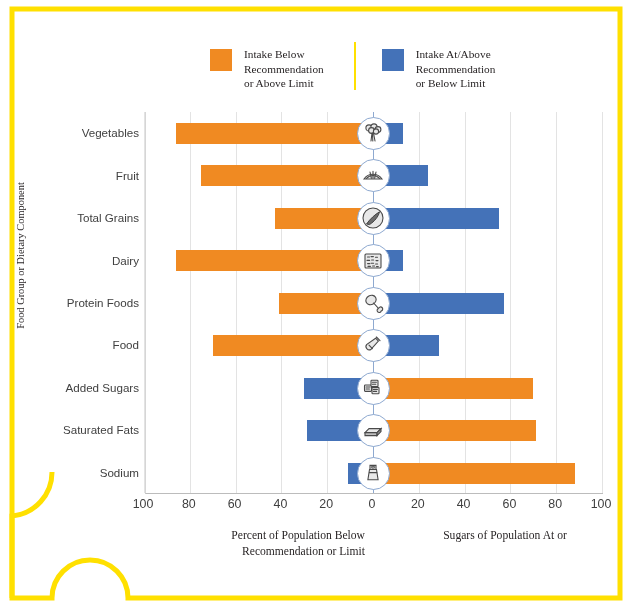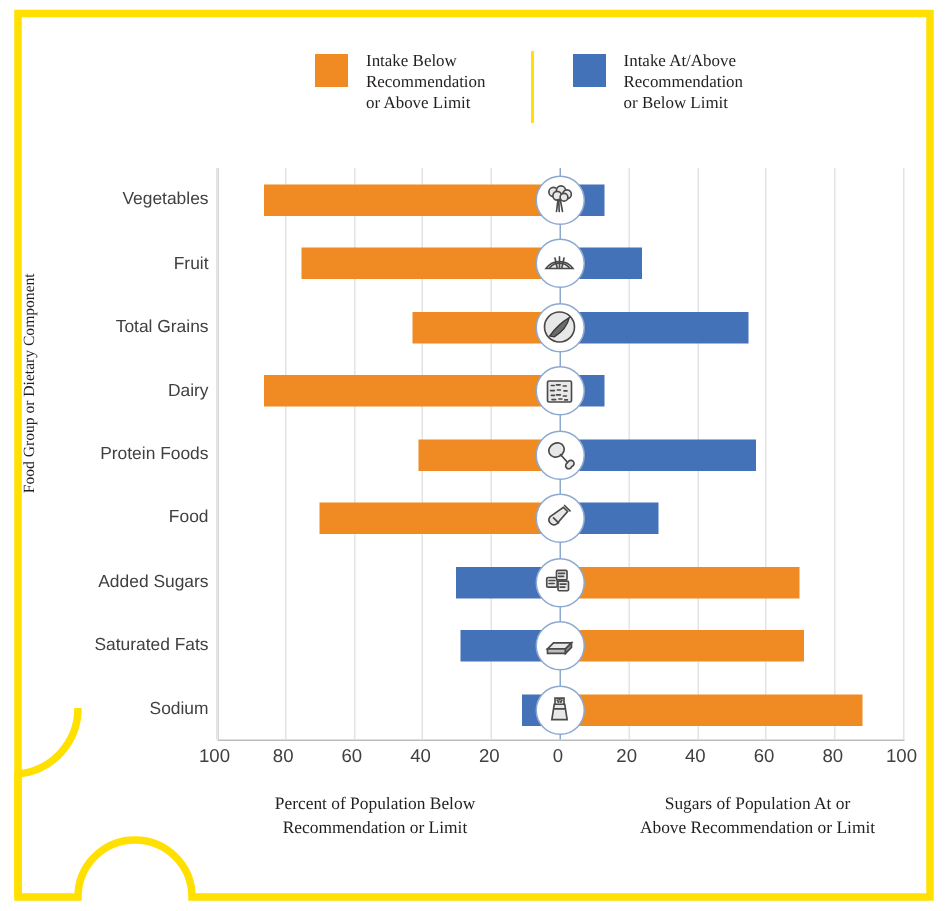--- a/index.html
+++ b/index.html
@@ -12,21 +12,21 @@
   }
   #deco-border{position:absolute;left:0;top:0;width:632px;height:607px;pointer-events:none;}
 
   #chart-root{
     position:absolute;left:0;top:0;width:632px;height:607px;
   }
 
   
   #legend{
     position:absolute;left:210px;top:34px;width:380px;height:56px;
-    display:flex;align-items:flex-start;
+    display:flex;align-items:flex-end;
   }
   .legend-item{display:flex;align-items:flex-start;}
   .legend-swatch{width:22px;height:22px;flex:0 0 22px;margin-top:2px;}
   .legend-text{
     margin-left:12px;font-size:11.3px;line-height:14.2px;color:#231f20;
     font-family:"Liberation Serif", serif;
   }
   #legend-sep{
     width:2px;height:48px;background:#FFE000;margin:0 26px 0 30px;flex:0 0 2px;
   }
@@ -77,21 +77,21 @@
     position:absolute;top:0;width:40px;margin-left:-20px;text-align:center;
     font-family:"Liberation Sans", sans-serif;
     font-size:12.4px;color:#404040;
   }
 
   #xcaptions{position:absolute;left:145px;top:528px;width:470px;height:44px;}
   .xcap{
     position:absolute;top:0;font-size:11.6px;line-height:15.5px;color:#231f20;
     font-family:"Liberation Serif", serif;text-align:center;
   }
-  #xcap-left{left:-10px;width:230px;}
+  #xcap-left{left:-10px;width:230px;text-align:right;}
   #xcap-right{left:240px;width:240px;}
 </style>
 </head>
 <body>
 
 <svg id="deco-border" viewBox="0 0 632 607" width="632" height="607">
   <path d="M12 9 L620 9 L620 598 L128 598
            A38 38 0 0 0 52 598
            L12 598 Z" fill="none" stroke="#FFE000" stroke-width="5" stroke-linejoin="miter"></path>
   <path d="M12 598 L12 516 A44 44 0 0 0 52 472 L52 472" fill="none" stroke="#FFE000" stroke-width="5"></path>
@@ -265,17 +265,16 @@
       <div class="xtick" style="left: 456px;">100</div>
     </div>
 
   <div id="xcaptions">
     <div class="xcap" id="xcap-left">
       <div>Percent of Population Below</div>
       <div>Recommendation or Limit</div>
     </div>
     <div class="xcap" id="xcap-right">
       <div>Sugars of Population At or</div>
-      <div>Above Recommendation or Limit</div>
     </div>
   </div>
 
 </div>
 
 </body></html>

